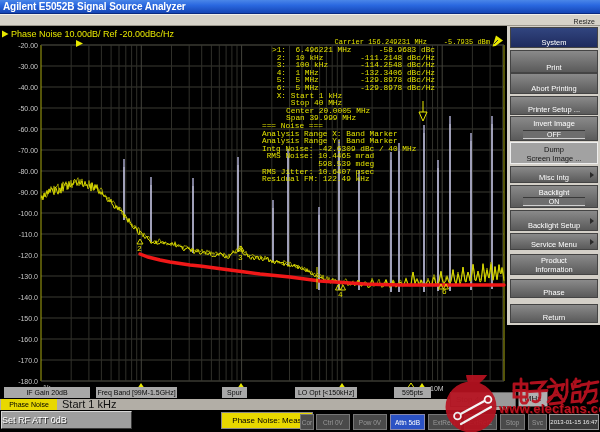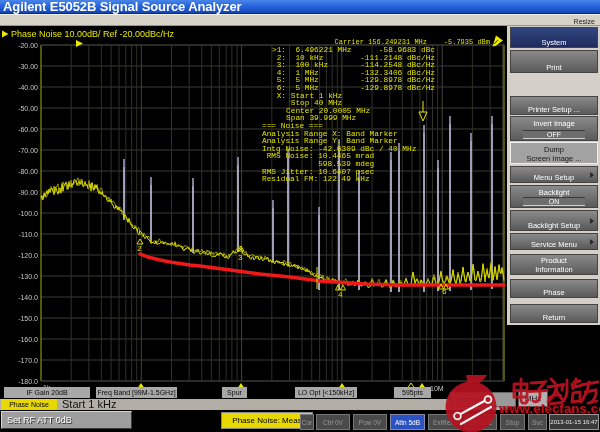--- a/index.html
+++ b/index.html
@@ -1,19 +1,19 @@
 <!DOCTYPE html>
 <html><head><meta charset="utf-8"><style>
 * { margin:0; padding:0; box-sizing:border-box; }
 html { overflow:hidden; background:#000; }
 body { width:600px; height:432px; background:#000; position:relative; overflow:hidden;
        font-family:"Liberation Sans",sans-serif; }
 #title { position:absolute; left:0; top:0; width:600px; height:14px;
   background:linear-gradient(180deg,#4a86e8 0%,#2a68e0 40%,#1545b4 100%); border-bottom:1px solid #0a2a80;
-  color:#fff; font-size:13px; font-weight:bold; line-height:13px; padding-left:3px; letter-spacing:-0.1px; }
+  color:#fff; font-size:10px; font-weight:bold; line-height:13px; padding-left:3px; letter-spacing:-0.1px; }
 #strip { position:absolute; left:0; top:14px; width:600px; height:12px; background:#d6d2c8;
   border-top:1px solid #f2f0ea; border-bottom:1px solid #9a968c; }
 #strip span { position:absolute; right:5px; top:2.5px; font-size:7px; color:#222; }
 #panel { position:absolute; left:507px; top:26px; width:93px; height:299px; background:#d4d0c8; }
 .btn { position:absolute; left:3px; width:88px; background:linear-gradient(180deg,#8a8a8a,#5a5a5a);
   color:#fff; font-size:7.5px; display:flex; align-items:flex-end; justify-content:center;
   text-align:center; border:1px solid #444; }
 .btn.sys { background:linear-gradient(180deg,#31457f,#1f2b5e); }
 .btn.sel { background:#a2a2a2; color:#161616; border:1px solid #eee; }
 .btn .l2 { line-height:9px; }
@@ -28,21 +28,21 @@
 .rowb { position:absolute; left:0; top:399px; width:507px; height:11px; background:#b2aea6; }
 .yb { position:absolute; background:#e8d800; color:#000; font-size:7px; line-height:11px; text-align:center; }
 .startk { position:absolute; left:62px; top:399px; font-size:11px; color:#111; line-height:11px; }
 .efield { position:absolute; left:450px; top:392px; width:66px; height:15px; background:#9a9a9a;
   border:1px solid #666; color:#555; font-size:8px; line-height:13px; padding-left:5px; }
 .eunit { position:absolute; left:518px; top:391px; width:30px; height:16px; background:#b0b0b0;
   border:1px solid #555; color:#111; font-size:8px; line-height:14px; text-align:center; }
 .setrf { position:absolute; left:1px; top:411px; width:131px; height:18px;
   background:#9e9e9e; border:1px solid #d8d8d8;
   border-right-color:#3a3a3a; border-bottom-color:#3a3a3a;
-  color:#fff; font-size:9px; line-height:17px; padding-left:5px; text-shadow:1px 1px 0 #333; }
+  color:#fff; font-size:9px; line-height:17px; text-shadow:1px 1px 0 #333; }
 .yc { position:absolute; background:#e8d800; color:#000; font-size:8px; line-height:16px;
   text-align:center; border:1px solid #888; }
 .sc { position:absolute; background:#4a4a4a; color:#989898; font-size:6.5px; line-height:15px;
   text-align:center; border:1px solid #777; white-space:nowrap; overflow:hidden; }
 .sb { position:absolute; background:#2b52c4; color:#fff; font-size:6.5px; line-height:15px;
   text-align:center; border:1px solid #88a; }
 .ts { position:absolute; background:#3a3a3a; color:#e8e8e8; font-size:6px; line-height:15px;
   text-align:center; border:1px solid #999; white-space:nowrap; }
 svg text.ax { font-family:"Liberation Sans",sans-serif; font-size:7px; fill:#c8c8c8; }
 svg text.mt { font-family:"Liberation Mono",monospace; font-size:7.8px; fill:#e0e000; }
@@ -221,32 +221,35 @@
 <path d="M418,389 L422,383 L426,389 Z" fill="#e8e800"></path>
 <path d="M407,389 L411,383 L415,389 Z" fill="none" stroke="#e8e800" stroke-width="1"></path>
 </svg>
 <div id="panel">
 <div class="btn sys" style="top:1px;height:21px">
       <span>System</span>
     </div>
 <div class="btn b" style="top:24px;height:23px">
       <span>Print</span>
     </div>
+<div class="btn b" style="top:47px;height:21px">
+      <span>Abort Printing</span>
+    </div>
 <div class="btn b" style="top:70px;height:19px">
       <span>Printer Setup ...</span>
     </div>
 <div class="btn b" style="top:90px;height:25px">
       <div class="l1">Invert Image</div>
       <div class="state">OFF</div>
     </div>
 <div class="btn sel" style="top:116px;height:22px">
       <div class="l2">Dump<br>Screen Image ...</div>
     </div>
 <div class="btn b" style="top:140px;height:17px">
-      <span>Menu Setup</span>
+      <span>Misc Intg</span>
       <i class="arr"></i>
     </div>
 <div class="btn b" style="top:159px;height:23px">
       <div class="l1">Backlight</div>
       <div class="state">ON</div>
     </div>
 <div class="btn b" style="top:184px;height:21px">
       <span>Backlight Setup</span>
       <i class="arr"></i>
     </div>

